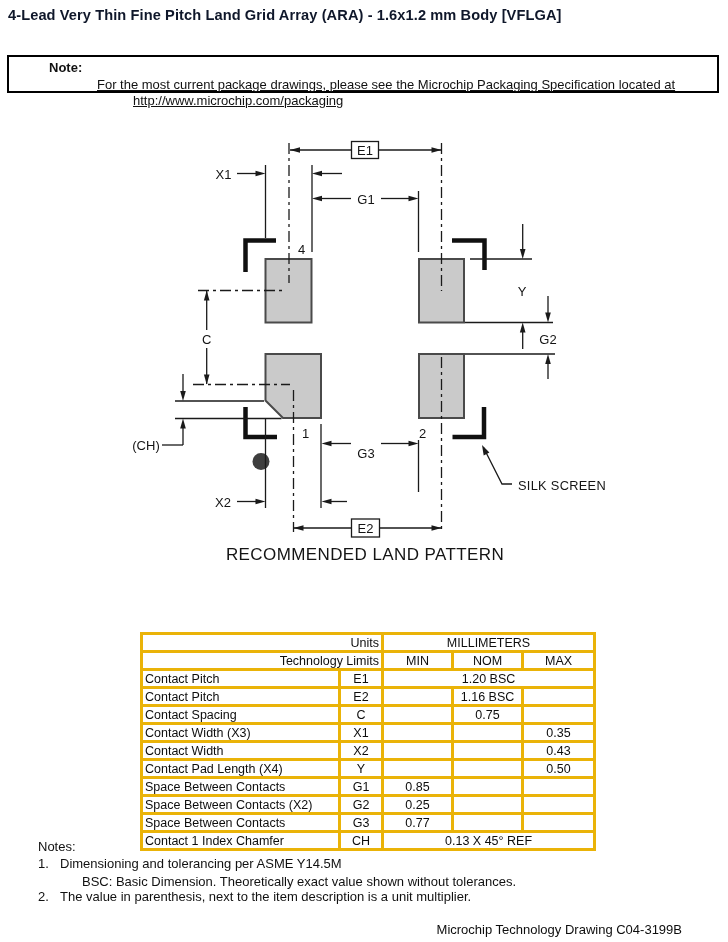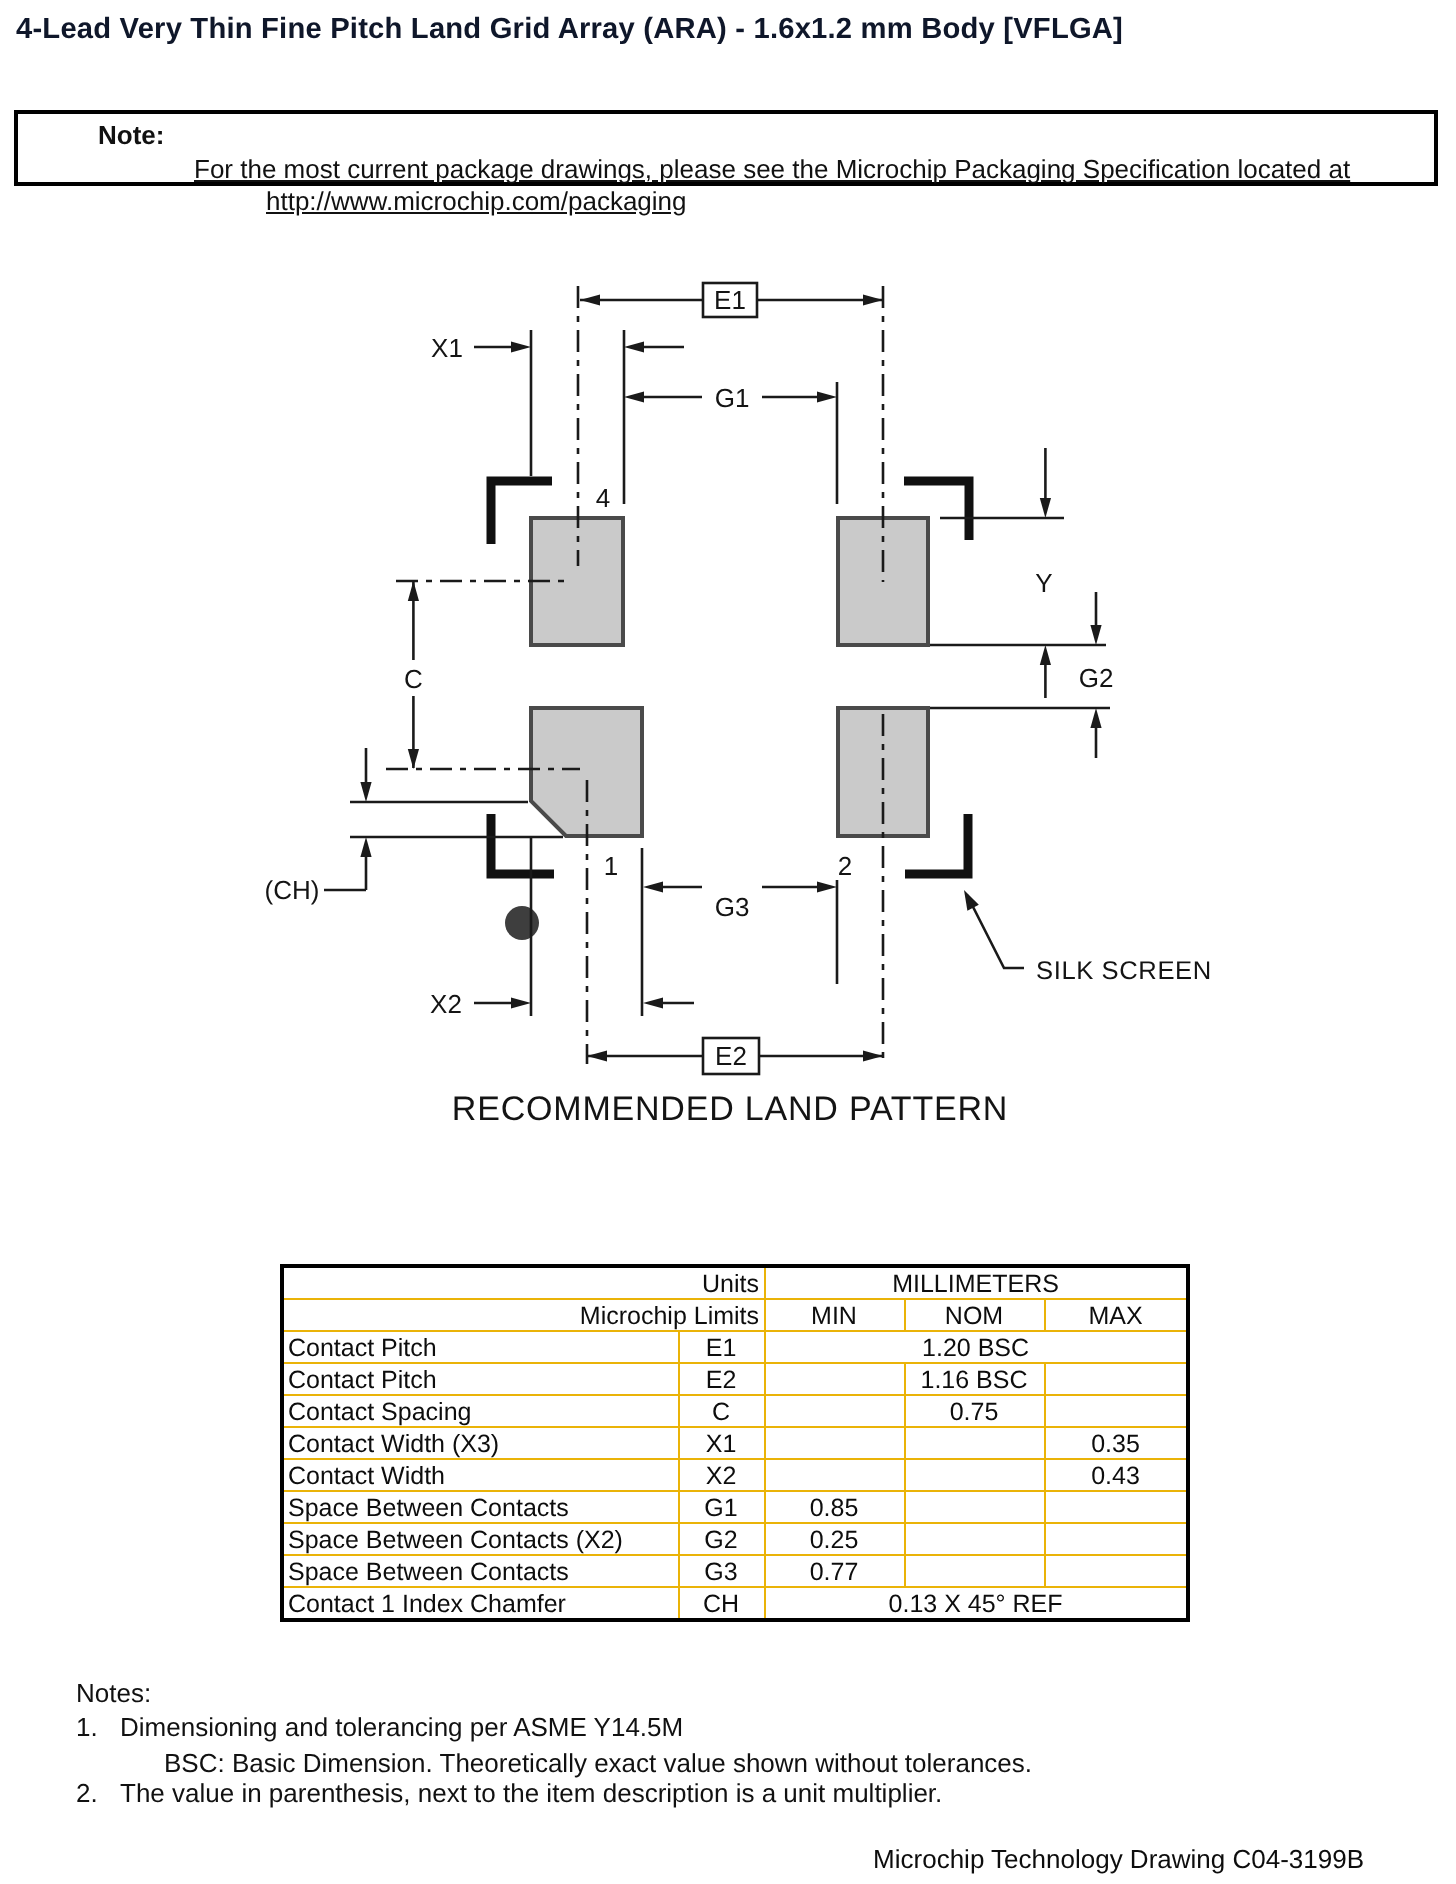--- a/index.html
+++ b/index.html
@@ -24,21 +24,21 @@
   svg.drawing text{fill:#141414;}
   .dimtxt{font-size:13px;}
   .numtxt{font-size:13px;fill:#20242c;}
   .captiontxt{font-size:17px;letter-spacing:0.4px;}
   .silktxt{font-size:12.8px;letter-spacing:0.3px;}
   table.dims{
     left:140px;top:632px;position:absolute;border-collapse:collapse;
     table-layout:fixed;width:453px;border:2px solid #000;font-size:12.5px;
   }
   table.dims td{
-    border:1px solid #eab308;height:15px;padding:0 2px;line-height:14px;
+    border:3px solid #eab308;height:15px;padding:0 2px;line-height:14px;
     overflow:hidden;white-space:nowrap;color:#0d0d0d;
   }
   td.name{text-align:left;padding-left:4px;}
   td.right{text-align:right;padding-right:7px;}
   td.ctr{text-align:center;}
   .notes-heading{left:38px;top:839px;font-size:13px;}
   .note-line{font-size:13px;line-height:15px;}
   .nl1{left:38px;top:856px;}
   .nl1s{left:82px;top:874px;}
   .nl2{left:38px;top:889px;}
@@ -197,21 +197,21 @@
       <col style="width:70px">
       <col style="width:70px">
       <col style="width:72px">
   </colgroup>
   <tbody>
     <tr>
       <td colspan="2" class="right">Units</td>
       <td colspan="3" class="ctr">MILLIMETERS</td>
     </tr>
     <tr>
-      <td colspan="2" class="right">Microchip Limits</td>
+      <td colspan="2" class="right">Technology Limits</td>
       <td class="ctr">MIN</td>
       <td class="ctr">NOM</td>
       <td class="ctr">MAX</td>
     </tr>
     <tr>
       <td class="name">Contact Pitch</td>
       <td class="ctr">E1</td>
       <td colspan="3" class="ctr">1.20 BSC</td>
     </tr>
     <tr>
@@ -234,20 +234,27 @@
       <td class="ctr"></td>
       <td class="ctr"></td>
       <td class="ctr">0.35</td>
     </tr>
     <tr>
       <td class="name">Contact Width</td>
       <td class="ctr">X2</td>
       <td class="ctr"></td>
       <td class="ctr"></td>
       <td class="ctr">0.43</td>
+    </tr>
+    <tr>
+      <td class="name">Contact Pad Length (X4)</td>
+      <td class="ctr">Y</td>
+      <td class="ctr"></td>
+      <td class="ctr"></td>
+      <td class="ctr">0.50</td>
     </tr>
     <tr>
       <td class="name">Space Between Contacts</td>
       <td class="ctr">G1</td>
       <td class="ctr">0.85</td>
       <td class="ctr"></td>
       <td class="ctr"></td>
     </tr>
     <tr>
       <td class="name">Space Between Contacts (X2)</td>

